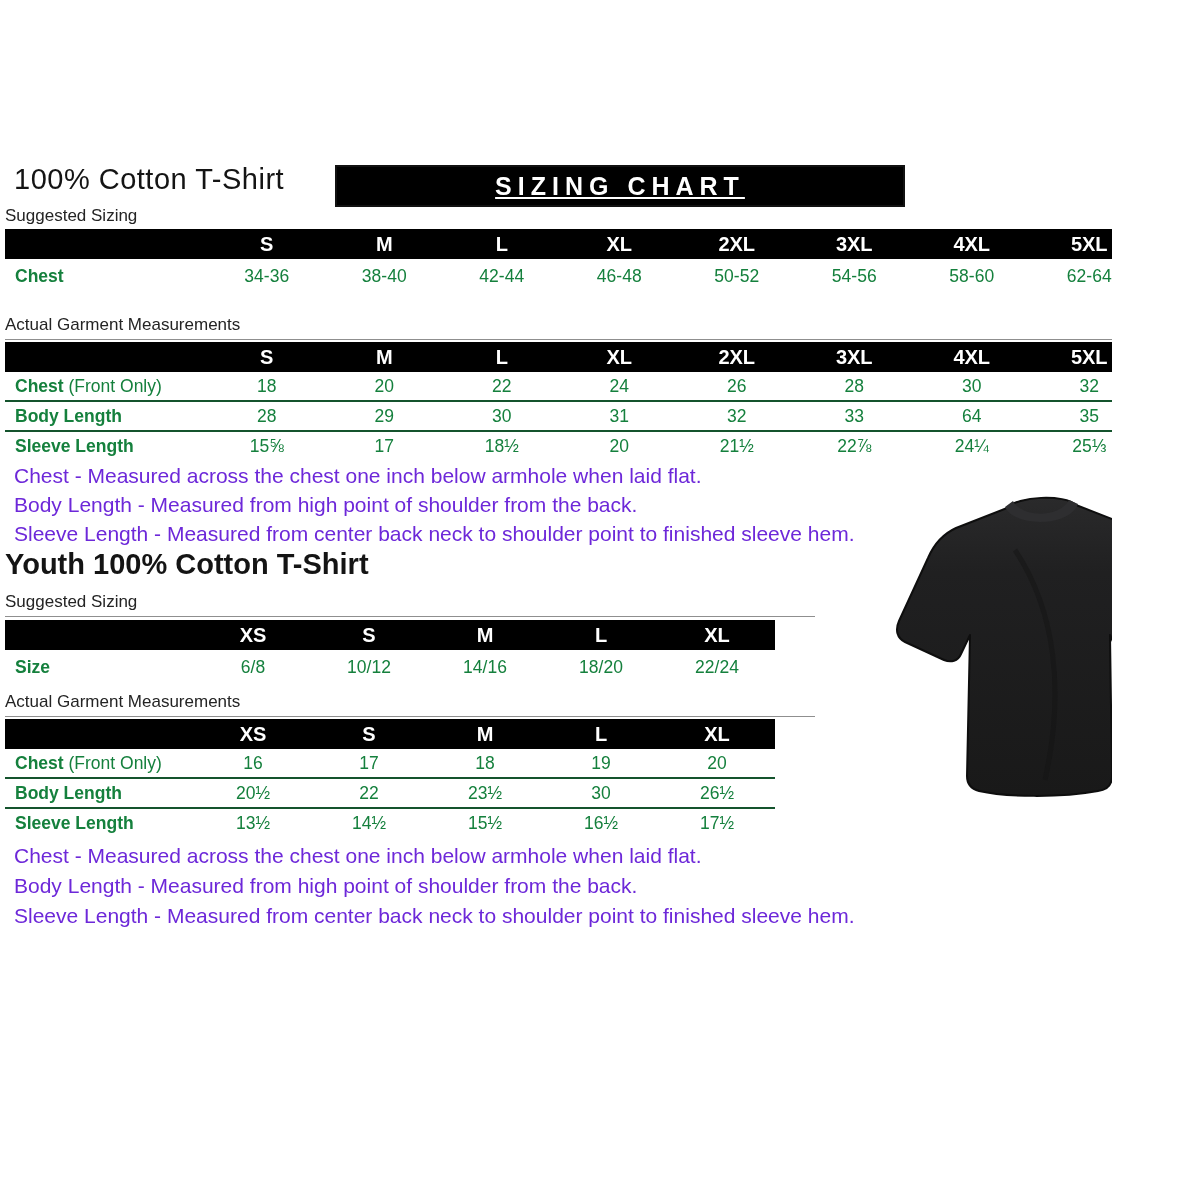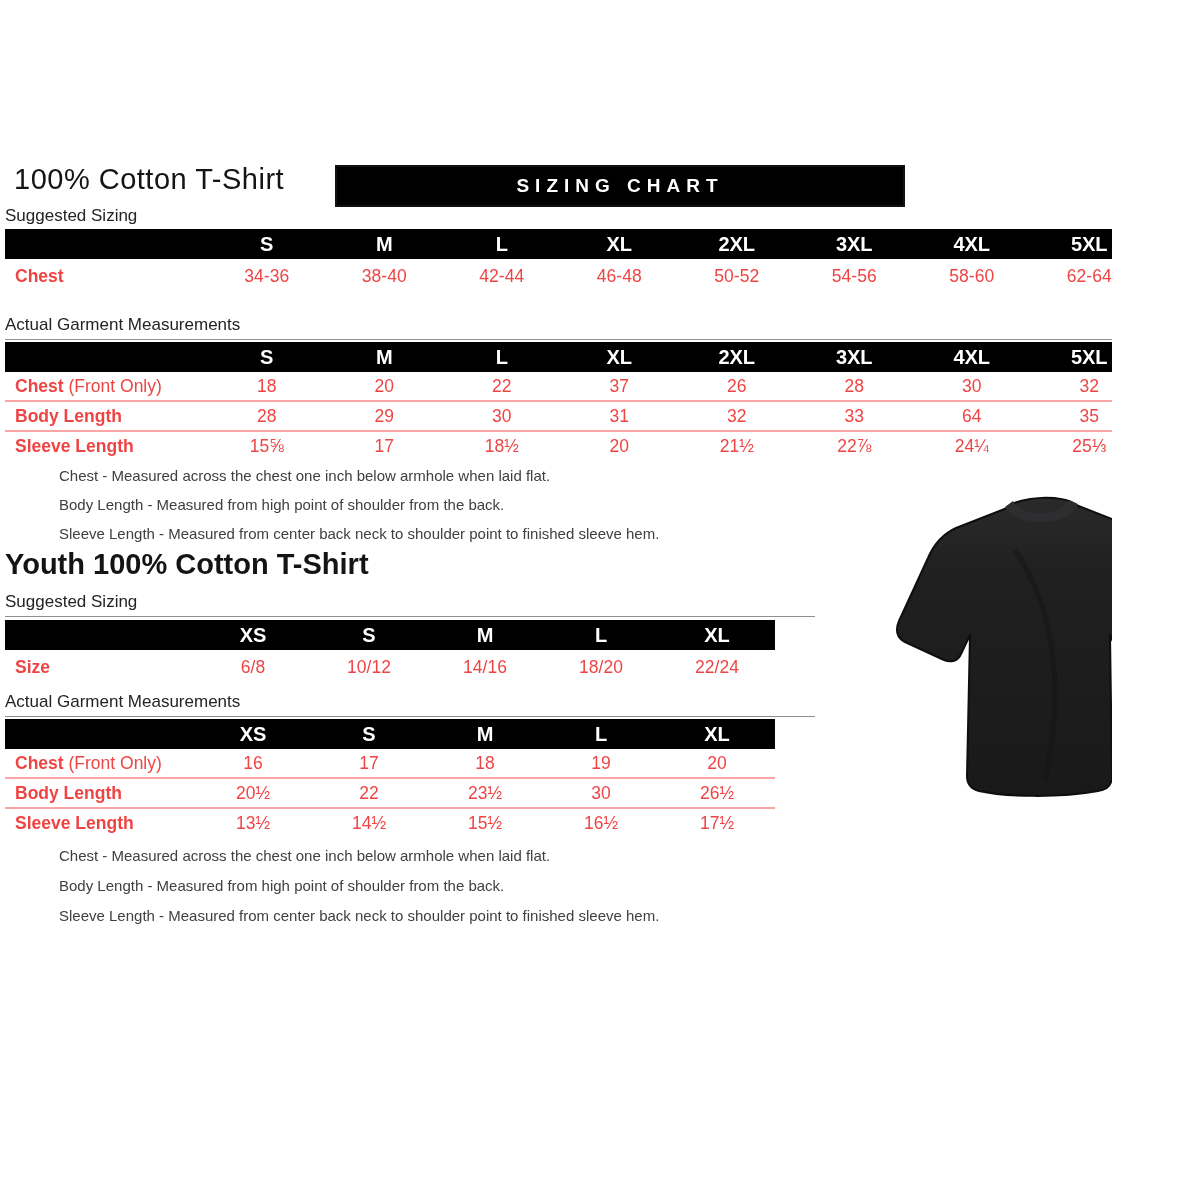--- a/index.html
+++ b/index.html
@@ -6,42 +6,42 @@
   .page{
     position:relative;width:1112px;height:1200px;background:#ffffff;overflow:hidden;
     font-family:"Liberation Sans", sans-serif;color:#1a1a1a;
   }
   .abs{position:absolute;}
   
   .main-title{font-size:29px;font-weight:400;color:#141414;letter-spacing:0.5px;white-space:nowrap;}
   .youth-title{font-size:29px;font-weight:700;color:#141414;white-space:nowrap;}
   .banner{
     background:#000;color:#fff;display:flex;align-items:center;justify-content:center;
-    font-weight:800;font-size:19px;letter-spacing:6px;box-shadow:0 0 0 2px #111;
+    font-weight:800;font-size:25px;letter-spacing:6px;box-shadow:0 0 0 2px #111;text-decoration:underline;
   }
   
   .section-label{
     font-size:17px;color:#242424;padding-bottom:4px;border-bottom:1px solid #8f8f8f;
   }
   
   .sizing-table{box-sizing:border-box;}
   .trow{display:flex;align-items:center;}
   .thead{background:#000;color:#fff;font-weight:700;height:30px;font-size:20px;}
-  .tbody-row{font-size:17.5px;color:#ef4444;}
+  .tbody-row{font-size:17.5px;color:#15803d;}
   .suggested .tbody-row{height:34px;}
   .actual .tbody-row{height:28px;justify-content:space-between;}
-  .actual .tbody-row + .tbody-row{border-top:2px solid #fca5a5;}
+  .actual .tbody-row + .tbody-row{border-top:2px solid #14532d;}
   .tc{flex:1 1 0;text-align:center;white-space:nowrap;}
   .label-col{flex:0 0 var(--labelw);text-align:left;padding-left:10px;}
   .row-label b{font-weight:700;}
   .row-label span{font-weight:400;}
   .adult-w{width:1171px;--labelw:193px;padding-right:28px;}
   .youth-w{width:790px;--labelw:180px;padding-right:20px;}
   
-  .notes{font-size:15px;color:#404040;margin-left:45px;}
+  .notes{font-size:21px;color:#6d28d9;}
   .notes div{height:29px;line-height:29px;white-space:nowrap;}
   .notes.youth-notes div{height:30px;line-height:30px;}
 </style>
 </head>
 <body>
 
 <div class="page">
 
   <h1 class="abs main-title" style="left:14px;top:163px;margin:0;">100% Cotton T-Shirt</h1>
 
@@ -88,21 +88,21 @@
         <div class="tc">2XL</div>
         <div class="tc">3XL</div>
         <div class="tc">4XL</div>
         <div class="tc">5XL</div>
       </div>
       <div class="trow tbody-row">
         <div class="tc label-col row-label"><b>Chest</b><span> (Front Only)</span></div>
         <div class="tc value-cell">18</div>
         <div class="tc value-cell">20</div>
         <div class="tc value-cell">22</div>
-        <div class="tc value-cell">37</div>
+        <div class="tc value-cell">24</div>
         <div class="tc value-cell">26</div>
         <div class="tc value-cell">28</div>
         <div class="tc value-cell">30</div>
         <div class="tc value-cell">32</div>
       </div>
       <div class="trow tbody-row">
         <div class="tc label-col row-label"><b>Body Length</b></div>
         <div class="tc value-cell">28</div>
         <div class="tc value-cell">29</div>
         <div class="tc value-cell">30</div>

